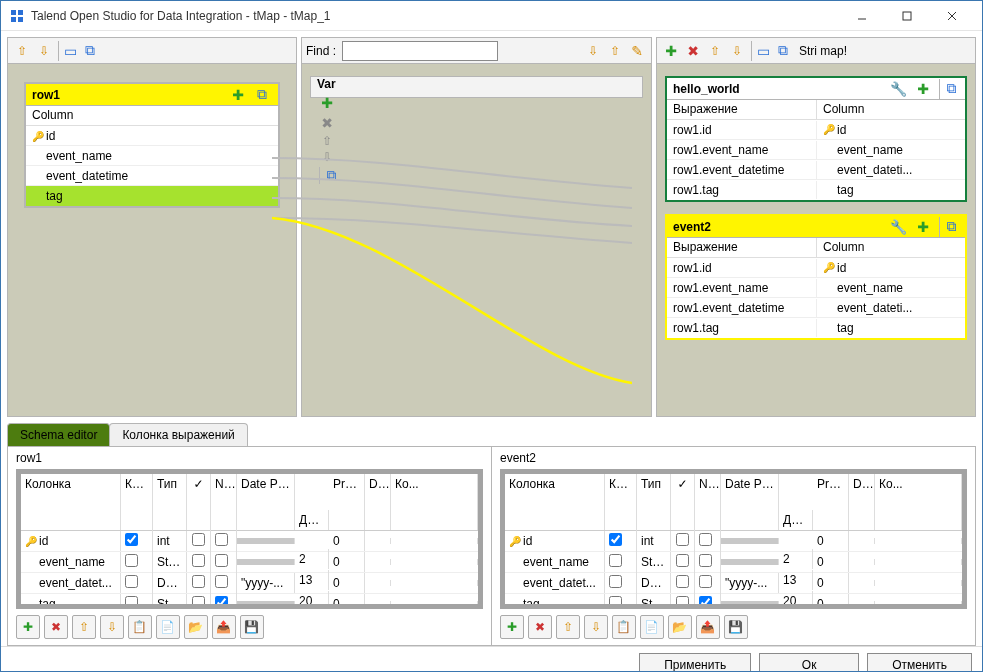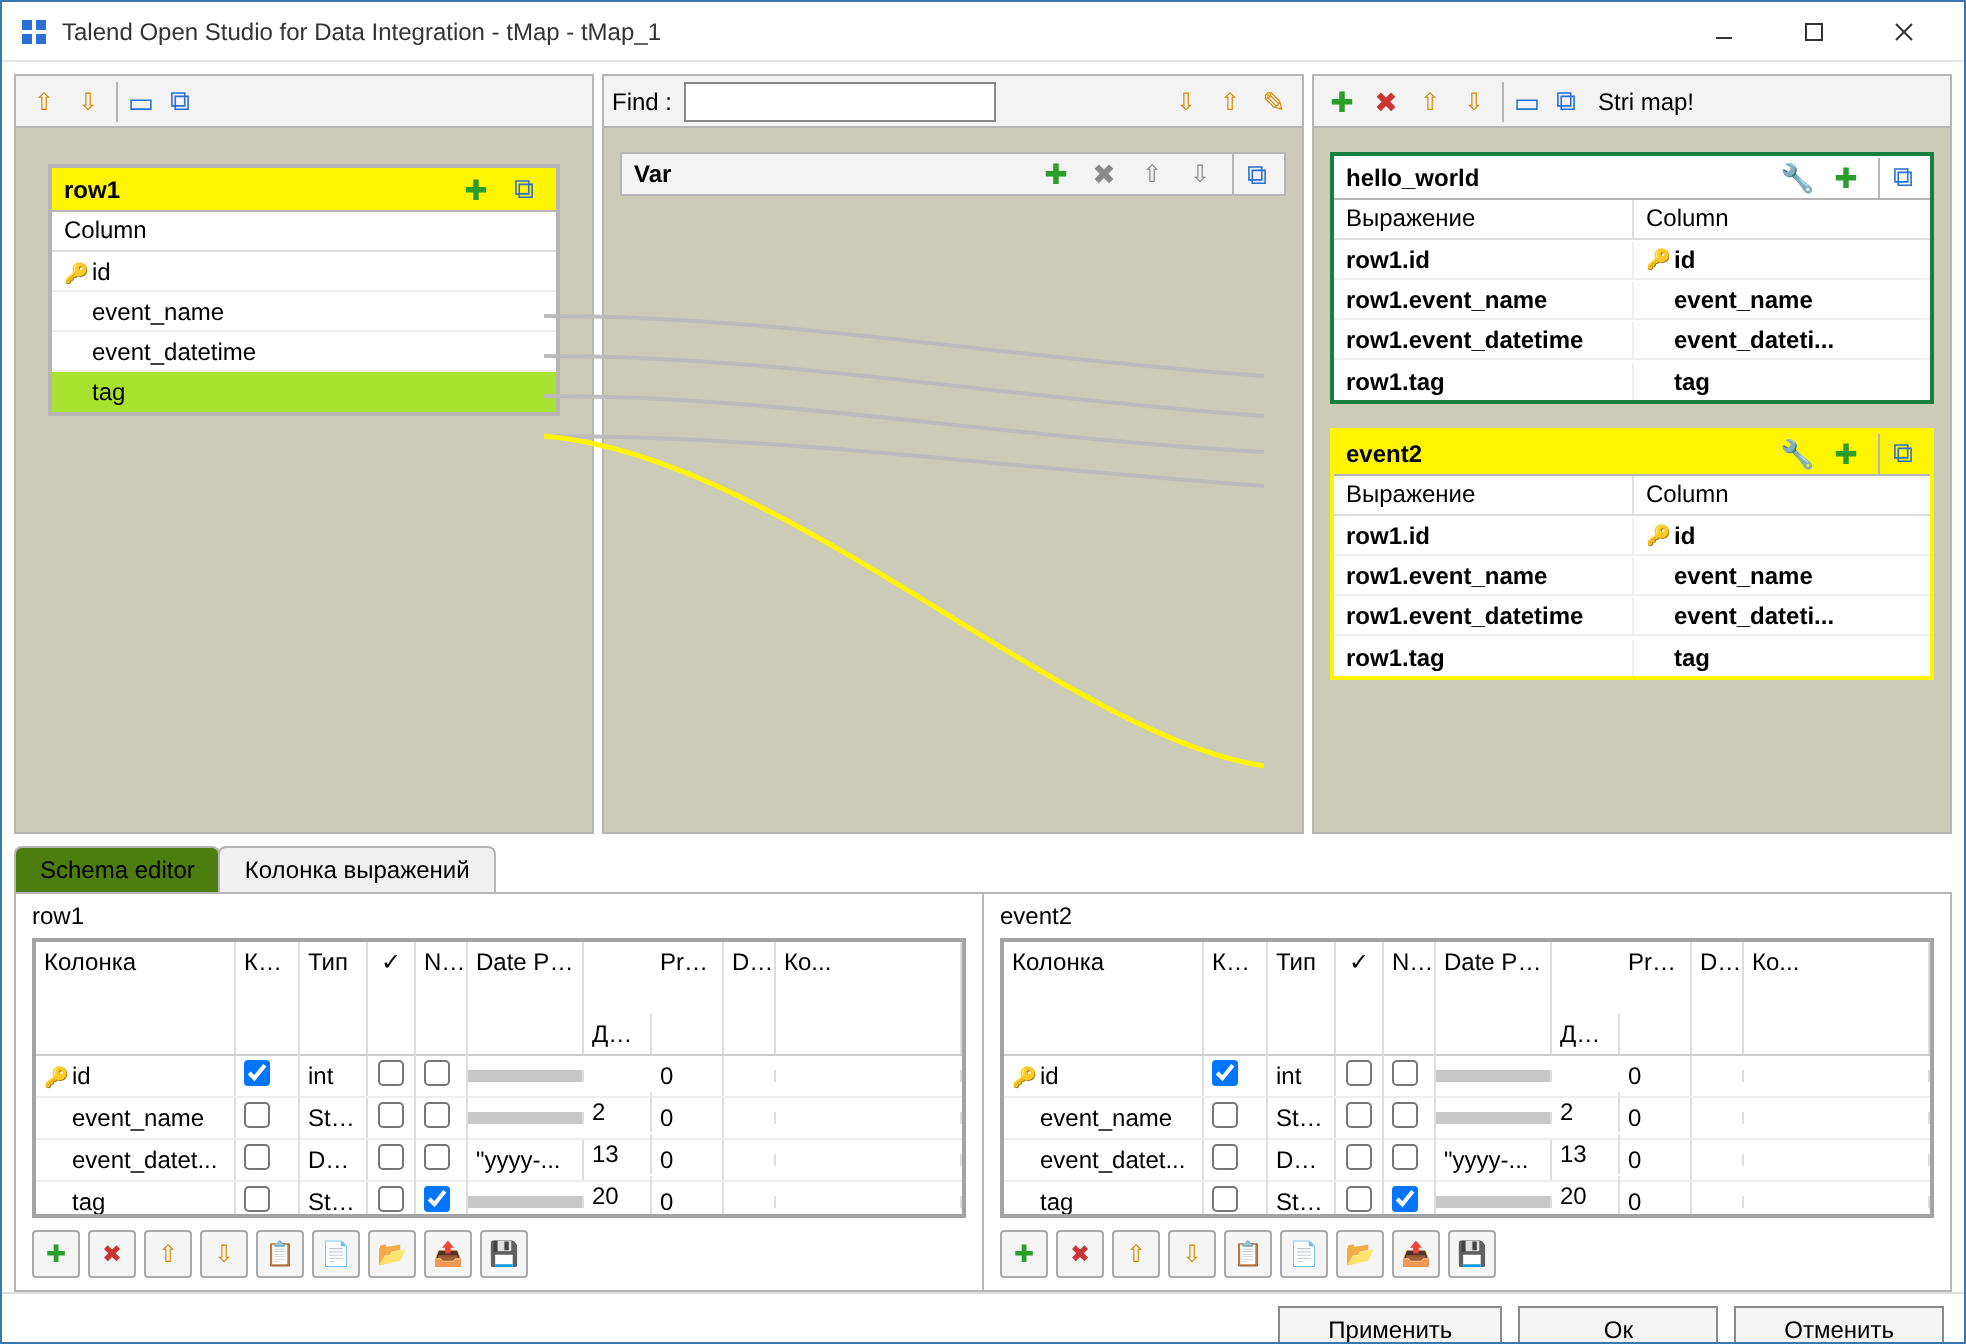--- a/index.html
+++ b/index.html
@@ -22,41 +22,41 @@
 .box { background: #fff; border: 2px solid #b5b5b5; margin: 18px 16px; }
 .box-header { height: 22px; display: flex; align-items: center; padding: 0 6px; gap: 4px; border-bottom: 1px solid #b5b5b5; }
 .box-header.yellow { background: #fff500; }
 .box-header .title { font-weight: bold; flex: 1; }
 .box-subhead { height: 20px; display: flex; border-bottom: 1px solid #dedede; }
 .box-subhead .cell, .box-row .cell { padding: 2px 6px; flex: 1; }
 .box-row { height: 20px; display: flex; align-items: center; border-bottom: 1px solid #eee; }
 .box-row:last-child { border-bottom: none; }
 .box-row.sel { background: #a6e22e; }
 .key-icon { color: #d4a017; font-size: 10px; margin-right: 2px; display: inline-block; width: 12px; }
-.var-row { background: #f3f3f3; display: flex; align-items: center; height: 22px; padding: 0 6px; gap: 4px; margin: 12px 8px 0 8px; border: 1px solid #b5b5b5; }
+.var-row { background: #f3f3f3; display: flex; height: 22px; padding: 0 6px; gap: 4px; margin: 12px 8px 0 8px; border: 1px solid #b5b5b5; flex-direction: column; }
 .var-row .var-title { font-weight: bold; flex: 1; }
 .outbox { background: #fff; border: 2px solid #15803d; margin: 12px 8px 0 8px; }
 .outbox.sel { border: 2px solid #fff500; }
 .out-subhead { display: flex; height: 20px; border-bottom: 1px solid #dedede; }
 .out-subhead .c1 { width: 150px; padding: 2px 6px; border-right: 1px solid #dedede; }
 .out-subhead .c2 { flex: 1; padding: 2px 6px; }
-.out-row { display: flex; height: 20px; border-bottom: 1px solid #eee; align-items: flex-end; font-weight: bold; }
+.out-row { display: flex; height: 20px; border-bottom: 1px solid #eee; align-items: center; }
 .out-row:last-child { border-bottom: none; }
 .out-row .c1 { width: 150px; padding: 2px 6px; border-right: 1px solid #eee; }
 .out-row .c2 { flex: 1; padding: 2px 6px; display: flex; align-items: center; }
 .curve { position: absolute; pointer-events: none; }
 .bottom { padding: 0 6px; }
 .tabs { display: flex; }
 .tab { padding: 4px 12px; border: 1px solid #b5b5b5; border-bottom: none; border-radius: 4px 4px 0 0; background: #4d7c0f; margin-right: -1px; cursor: pointer; }
 .tab.inactive { background: #f0f0f0; }
 .schema-panes { display: flex; border: 1px solid #b5b5b5; height: 200px; }
 .schema-pane { flex: 1; display: flex; flex-direction: column; }
 .schema-pane:first-child { border-right: 1px solid #b5b5b5; }
 .schema-title { padding: 4px 8px; }
-.schema-grid { border: 2px solid #a3a3a3; margin: 0 8px; flex: 1; background: #fff; overflow: hidden; }
+.schema-grid { border: 5px solid #a3a3a3; margin: 0 8px; flex: 1; background: #fff; overflow: hidden; }
 .grid-head { display: flex; background: #fff; border-bottom: 1px solid #ccc; }
 .grid-head .gh, .grid-row .gc { border-right: 1px solid #ddd; padding: 3px 4px; overflow: hidden; white-space: nowrap; text-overflow: ellipsis; }
 .gh-col { width: 100px; } .gh-key { width: 32px; } .gh-type { width: 34px; } .gh-chk { width: 24px; text-align: center; } .gh-n { width: 26px; } .gh-pat { width: 58px; } .gh-len { width: 34px; margin-top: 36px; } .gh-pre { width: 36px; } .gh-d { width: 26px; } .gh-com { flex: 1; }
 .grid-row { display: flex; border-bottom: 1px solid #eee; height: 21px; align-items: center; }
 .gc input[type=checkbox] { margin: 0; }
 .gc.gray { background: #c8c8c8; }
 .schema-btns { display: flex; gap: 4px; padding: 6px 8px; }
 .sbtn { width: 24px; height: 24px; border: 1px solid #aaa; background: #f5f5f5; display: flex; align-items: center; justify-content: center; cursor: pointer; border-radius: 2px; }
 .footer { display: flex; justify-content: flex-end; gap: 8px; padding: 6px 10px; border-top: 1px solid #ddd; }
 .fbtn { padding: 4px 24px; border: 1px solid #8a8a8a; background: #f4f4f4; cursor: pointer; min-width: 100px; text-align: center; }

